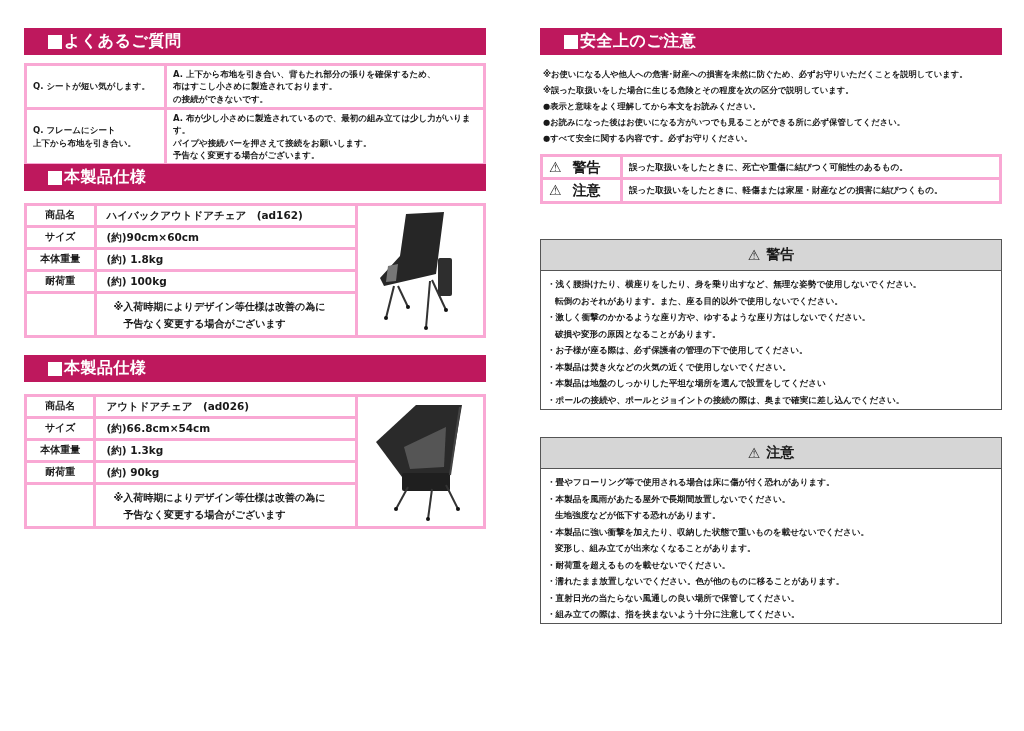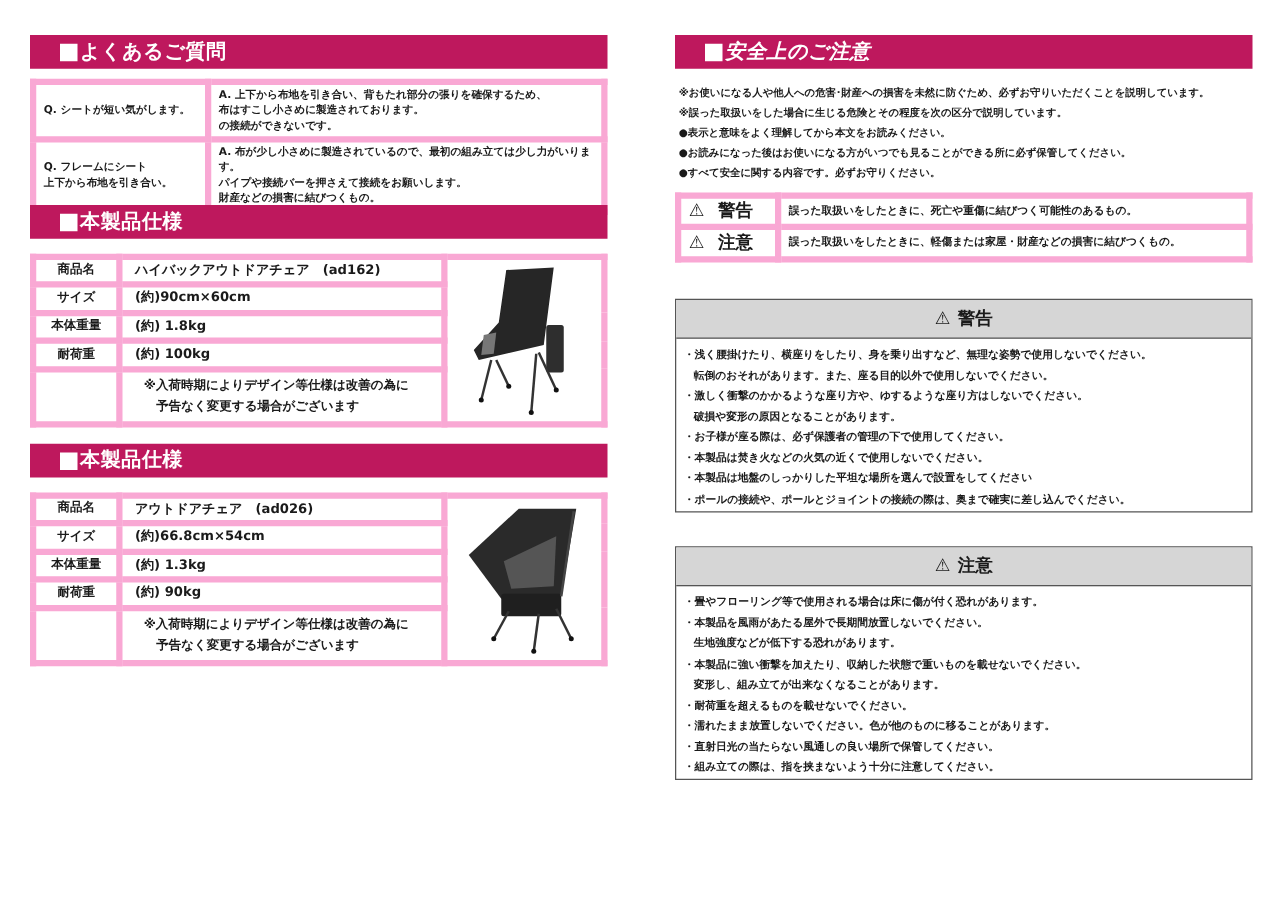--- a/index.html
+++ b/index.html
@@ -7,21 +7,21 @@
   body { font-family: "DejaVu Sans", "Liberation Sans", sans-serif; color: #1a1a1a; position: relative; }
 
   .section-header {
     position: absolute; background: #be185d; color: #ffffff;
     font-size: 16px; font-weight: bold; padding-left: 24px;
     display: flex; align-items: center; letter-spacing: 0.5px; text-align: center;
   }
   .section-header .sq { display:inline-block; width: 14px; height: 14px; background:#fff; margin-right: 2px; }
 
   table { border-collapse: collapse; position: absolute; }
-  td { border: 5px solid #f9a8d4; font-size: 8.5px; line-height: 1.45; vertical-align: middle; }
+  td { border: 3px solid #f9a8d4; font-size: 8.5px; line-height: 1.45; vertical-align: middle; }
 
   .faq td.q { width: 140px; padding: 2px 6px; font-weight: bold; }
   .faq td.a { padding: 2px 6px; font-weight: bold; }
 
   .spec td.label { width: 70px; text-align: center; font-size: 10px; font-weight: bold; height: 22px; }
   .spec td.val { width: 263px; padding-left: 10px; font-size: 10.5px; font-weight: bold; }
   .spec td.note { padding-left: 17px; font-size: 10px; font-weight: bold; line-height: 1.7; }
   .spec td.img { width: 128px; text-align: center; }
 
   .intro { position: absolute; left: 543px; top: 66px; font-size: 8.3px; font-weight: bold; line-height: 16px; }
@@ -59,21 +59,21 @@
     </td>
   </tr>
   <tr>
     <td class="q" style="height:41px;">
       <div>Q. フレームにシート</div>
       <div>上下から布地を引き合い。</div>
     </td>
     <td class="a">
       <div>A. 布が少し小さめに製造されているので、最初の組み立ては少し力がいります。</div>
       <div>パイプや接続バーを押さえて接続をお願いします。</div>
-      <div>財産などの損害に結びつくもの。</div>
+      <div>予告なく変更する場合がございます。</div>
     </td>
   </tr>
 </tbody>
   </table>
 
 <div class="section-header" style="left:24px;top:164px;width:462px;height:27px;">
   <span class="sq"></span>
   <span>本製品仕様</span>
 </div>
 <table class="spec" style="left:24px;top:203px;width:462px;">
@@ -158,21 +158,21 @@
   <tr>
     <td class="label" style="height:44px;"></td>
     <td class="note">
       <div>※入荷時期によりデザイン等仕様は改善の為に</div>
       <div style="padding-left:10px;">予告なく変更する場合がございます</div>
     </td>
   </tr>
 </tbody>
   </table>
 
-<div class="section-header" style="left:540px;top:28px;width:462px;height:27px;font-style:italic;">
+<div class="section-header" style="left:540px;top:28px;width:462px;height:27px;">
   <span class="sq"></span>
   <span>安全上のご注意</span>
 </div>
 <div class="intro">
   <div>※お使いになる人や他人への危害･財産への損害を未然に防ぐため、必ずお守りいただくことを説明しています。</div>
   <div>※誤った取扱いをした場合に生じる危険とその程度を次の区分で説明しています。</div>
   <div>●表示と意味をよく理解してから本文をお読みください。</div>
   <div>●お読みになった後はお使いになる方がいつでも見ることができる所に必ず保管してください。</div>
   <div>●すべて安全に関する内容です。必ずお守りください。</div>
 </div>

